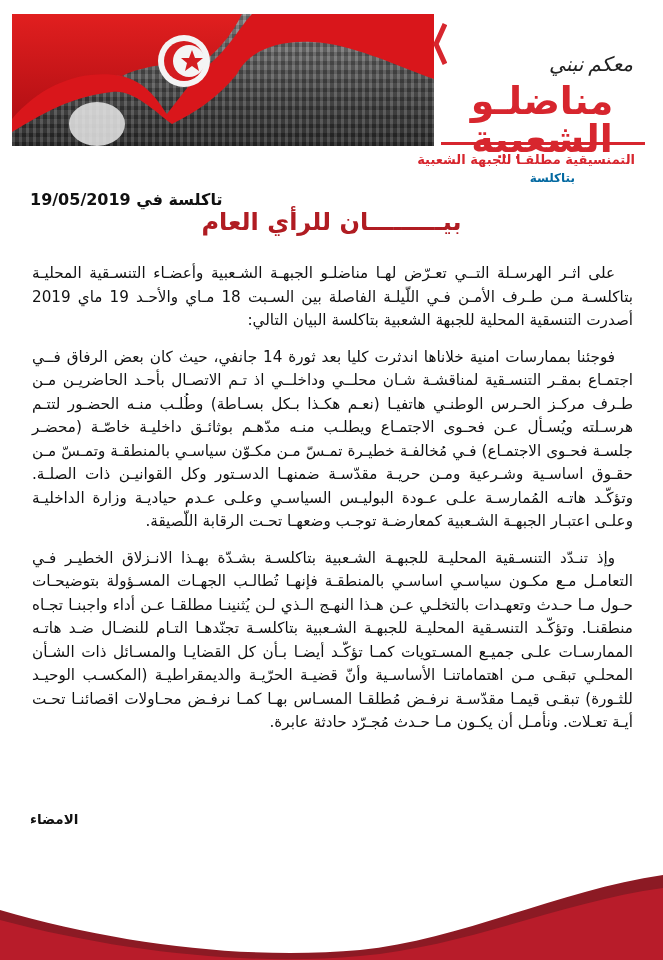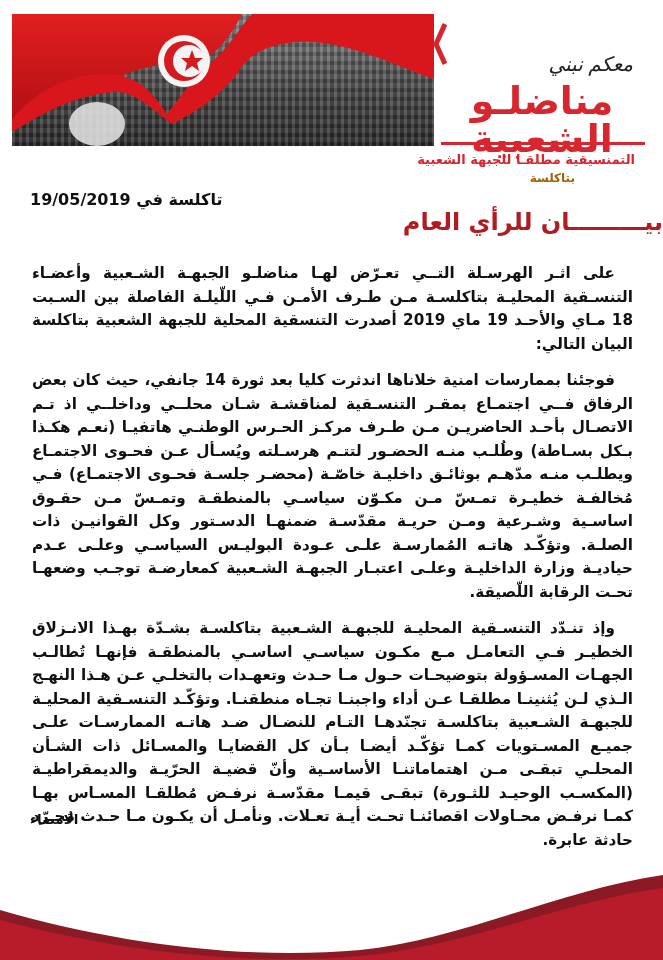--- a/index.html
+++ b/index.html
@@ -8,34 +8,34 @@
     .banner { position: absolute; left: 12px; top: 14px; width: 422px; height: 132px;
               overflow: hidden; background: #5d5d5d; }
     .banner .crowd { position: absolute; inset: 0;
       background:
         repeating-linear-gradient(90deg, rgba(255,255,255,0.10) 0 3px, rgba(0,0,0,0.18) 3px 7px),
         repeating-linear-gradient(0deg, rgba(0,0,0,0.15) 0 4px, rgba(255,255,255,0.06) 4px 9px),
         linear-gradient(180deg, #8a8a8a 0%, #4a4a4a 60%, #2e2e2e 100%); }
     .banner svg.flag { position: absolute; left: 0; top: 0; width: 422px; height: 132px; }
 
     .logo { position: absolute; right: 14px; top: 20px; width: 208px; height: 170px; text-align: center; }
-    .logo .slogan { position: absolute; right: 16px; top: 32px; font-family: Liberation Sans, sans-serif;
+    .logo .slogan { position: absolute; right: 16px; top: 32px; font-family: Liberation Serif, serif;
       font-style: italic; font-size: 20px; color: #222; }
     .logo .brand { position: absolute; right: 6px; top: 62px; font-family: "DejaVu Sans", sans-serif;
       font-weight: bold; font-size: 38px; color: #d7262e; letter-spacing: -1px; line-height: 1; }
     .logo .rule { position: absolute; right: 4px; left: 0; top: 122px; height: 3px; background: #d7262e; }
     .logo .sub1 { position: absolute; right: 14px; top: 132px; font-size: 13px; font-weight: bold; color: #d7262e; white-space: nowrap; }
-    .logo .sub2 { position: absolute; right: 74px; top: 151px; font-size: 12px; font-weight: bold; color: #a16207; white-space: nowrap; }
+    .logo .sub2 { position: absolute; right: 74px; top: 151px; font-size: 12px; font-weight: bold; color: #0369a1; white-space: nowrap; }
 
     .date { position: absolute; left: 30px; top: 190px; font-size: 16px; font-weight: bold; direction: rtl; }
-    .title { position: absolute; left: 0; right: 0; top: 208px; font-size: 24px;
+    .title { position: absolute; left: 0; right: 0; top: 208px; text-align: center; font-size: 24px;
       font-weight: bold; color: #b01c22; direction: rtl; }
 
     .body { position: absolute; left: 32px; right: 30px; top: 262px; direction: rtl; text-align: justify;
-      font-size: 15.2px; font-weight: bold; line-height: 23.5px; color: #111; }
+      font-size: 15.2px; font-weight: normal; line-height: 23.5px; color: #111; }
     .body p { margin: 0 0 13px 0; text-indent: 18px; }
 
     .sig { position: absolute; left: 30px; top: 808px; direction: rtl; text-align: right; width: 290px;
       font-size: 13.5px; font-weight: bold; line-height: 23px; }
     .sig div { text-align: left; }
 
     .footer-wave { position: absolute; left: 0; bottom: 0; width: 663px; height: 100px; }
   </style>
 </head>
 <body>

